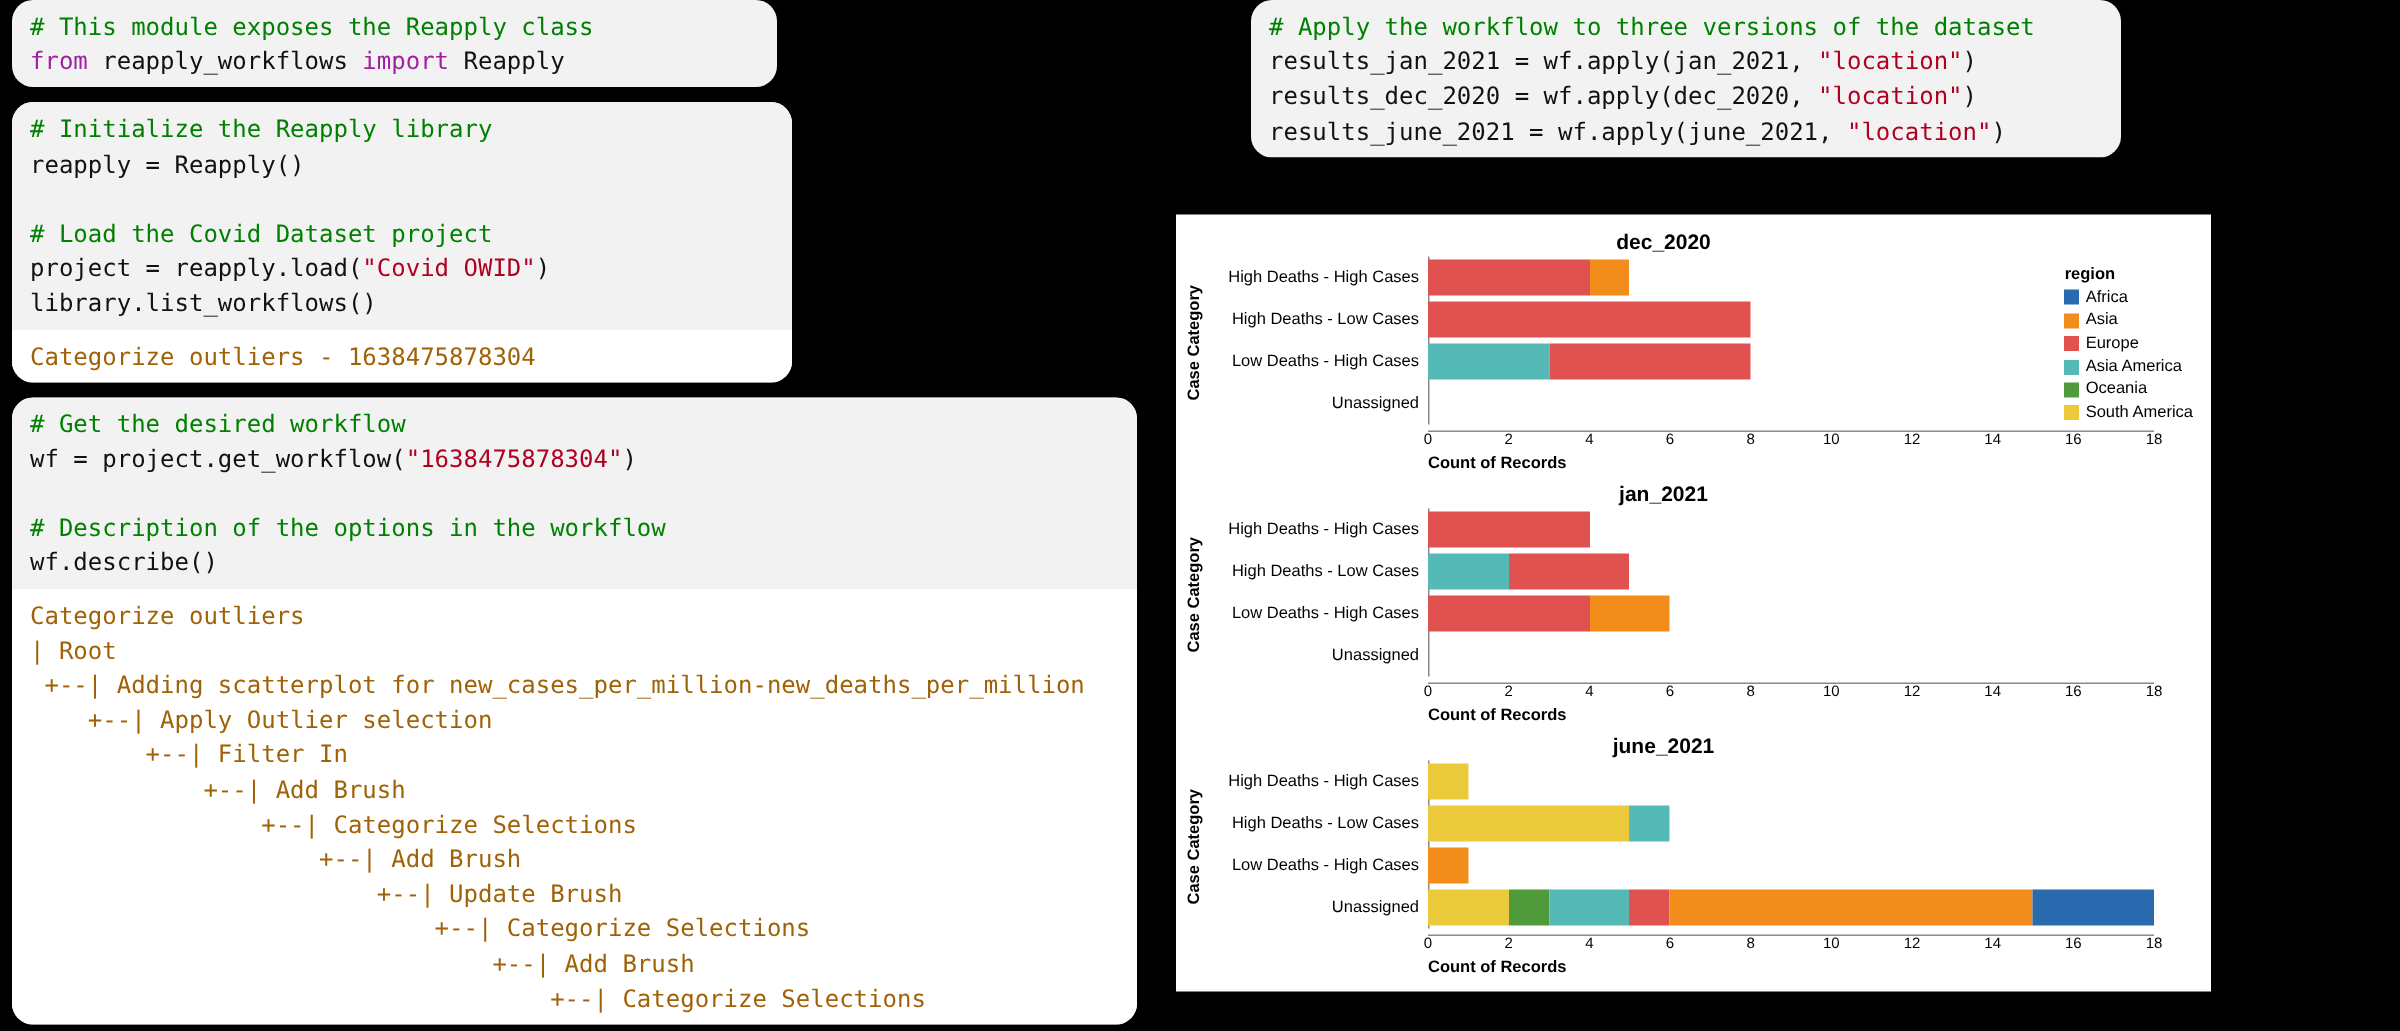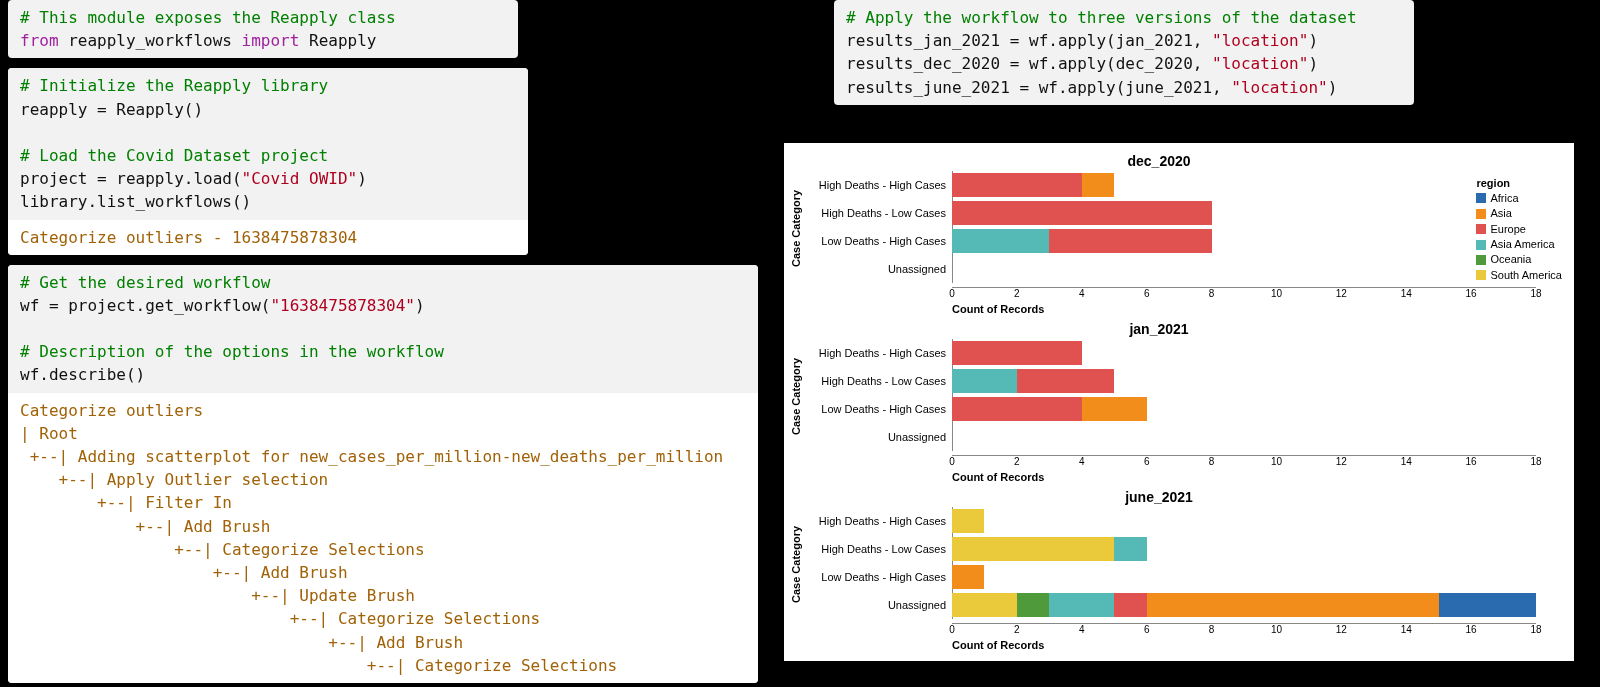--- a/index.html
+++ b/index.html
@@ -20,21 +20,21 @@
     width: 760px;
   }
   .right {
     position: absolute;
     left: 784px;
     top: 0;
     width: 800px;
   }
   .cell {
     background: #fff;
-    border-radius: 4px;
+    border-radius: 14px;
     margin-bottom: 10px;
     overflow: hidden;
   }
   .cell-in {
     background: #f2f2f2;
     padding: 6px 12px;
     white-space: pre;
     line-height: 1.45;
   }
   .cell-out {
@@ -202,21 +202,21 @@
 
 <div class="right">
 
   <div class="cell" style="width:580px;margin-left:50px">
     <div class="cell-in"><span class="tok-comment"># Apply the workflow to three versions of the dataset</span>
 <span class="tok-plain">results_jan_2021 = wf.apply(jan_2021, </span><span class="tok-str">"location"</span><span class="tok-plain">)</span>
 <span class="tok-plain">results_dec_2020 = wf.apply(dec_2020, </span><span class="tok-str">"location"</span><span class="tok-plain">)</span>
 <span class="tok-plain">results_june_2021 = wf.apply(june_2021, </span><span class="tok-str">"location"</span><span class="tok-plain">)</span></div>
   </div>
 
-  <div class="charts" id="charts" style="margin-top:38px;width:790px">
+  <div class="charts" id="charts" style="margin-top:38px;width:690px">
       <div class="chart" style="padding-right: 110px;">
         <div class="chart-title">dec_2020</div>
         <div class="ylabel">Case Category</div>
         <div class="axis-y-line"></div>
         <div class="plot">
           <div class="row" style="top: 0%;">
             <div class="cat-label">High Deaths - High Cases</div>
             <div class="bar-wrap">
               <div class="seg" title="Europe: 4" style="width: 22.2222%; background: rgb(224, 82, 79);"></div>
               <div class="seg" title="Asia: 1" style="width: 5.55556%; background: rgb(242, 141, 28);"></div>

